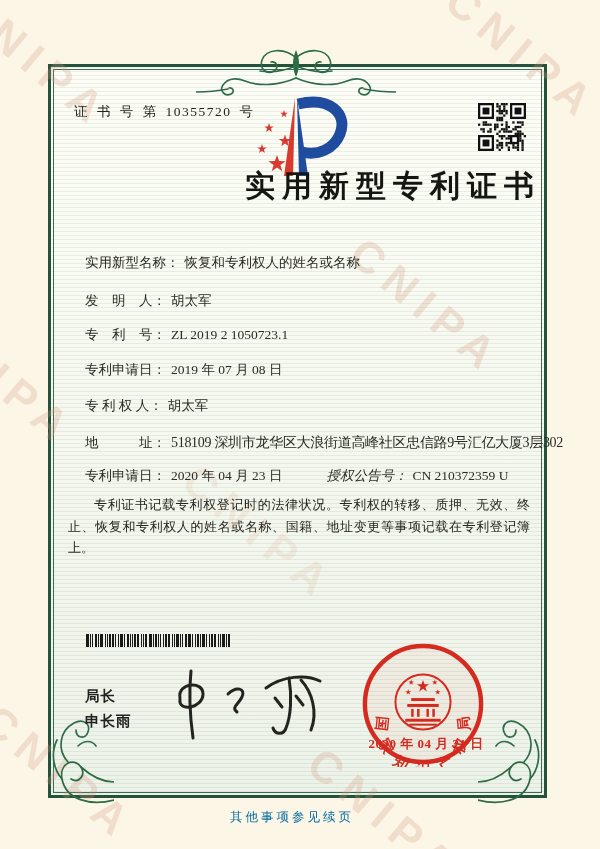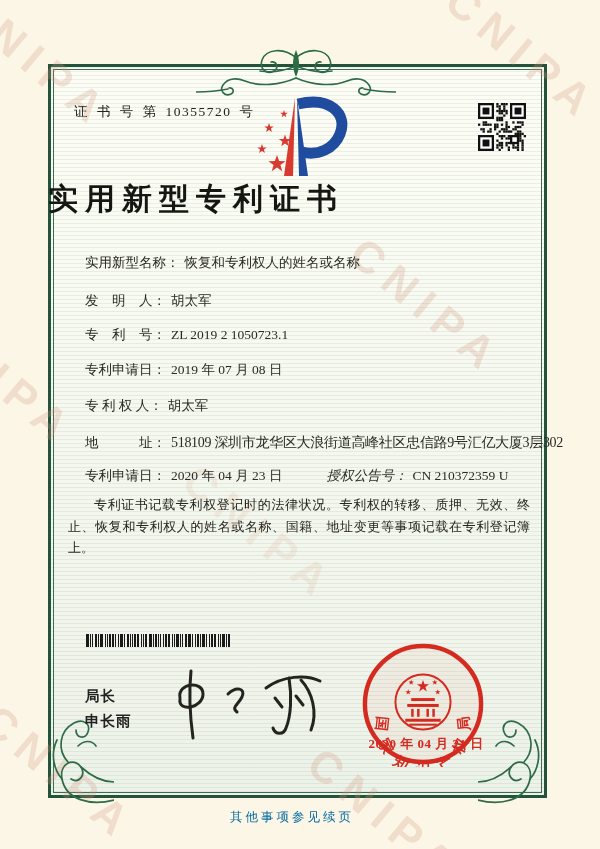--- a/index.html
+++ b/index.html
@@ -15,21 +15,21 @@
   .frame{position:absolute;left:48px;top:64px;width:493px;height:728px;
          border:3px solid #24523a;z-index:1;
          background:
            repeating-linear-gradient(180deg, rgba(110,150,120,0.13) 0 1px, rgba(0,0,0,0) 1px 4px),
            linear-gradient(180deg,#fdfdf6 0%,#f6f8ef 50%,#edf2e8 100%);}
   .frame-inner{position:absolute;inset:2px;border:1px solid #3c6d50;}
   .content{position:absolute;inset:0;z-index:3;}
   
   .cert-no{position:absolute;left:74px;top:103px;font-size:13.5px;letter-spacing:1.5px;
            word-spacing:3px;color:#23231f;}
-  .title{position:absolute;left:48px;top:179px;width:493px;text-align:left;
+  .title{position:absolute;left:48px;top:166px;width:493px;text-align:right;
          font-size:30px;font-weight:bold;letter-spacing:7px;color:#151512;}
   .row{position:absolute;left:85px;font-size:13.5px;color:#2a2a26;white-space:nowrap;}
   .row .vl{margin-left:5px;}
   .row-addr .vl{font-size:14px;letter-spacing:-0.3px;}
   .grant-col2{margin-left:44px;font-style:italic;}
   .paras{position:absolute;left:68px;top:494px;width:462px;font-size:13px;
          line-height:21.5px;color:#26261f;text-align:justify;}
   .paras p{margin:0;text-indent:2em;}
   .signer{position:absolute;left:85px;font-family:"Liberation Sans","DejaVu Sans",sans-serif;
           font-weight:bold;font-size:14.5px;color:#222;letter-spacing:1px;}

